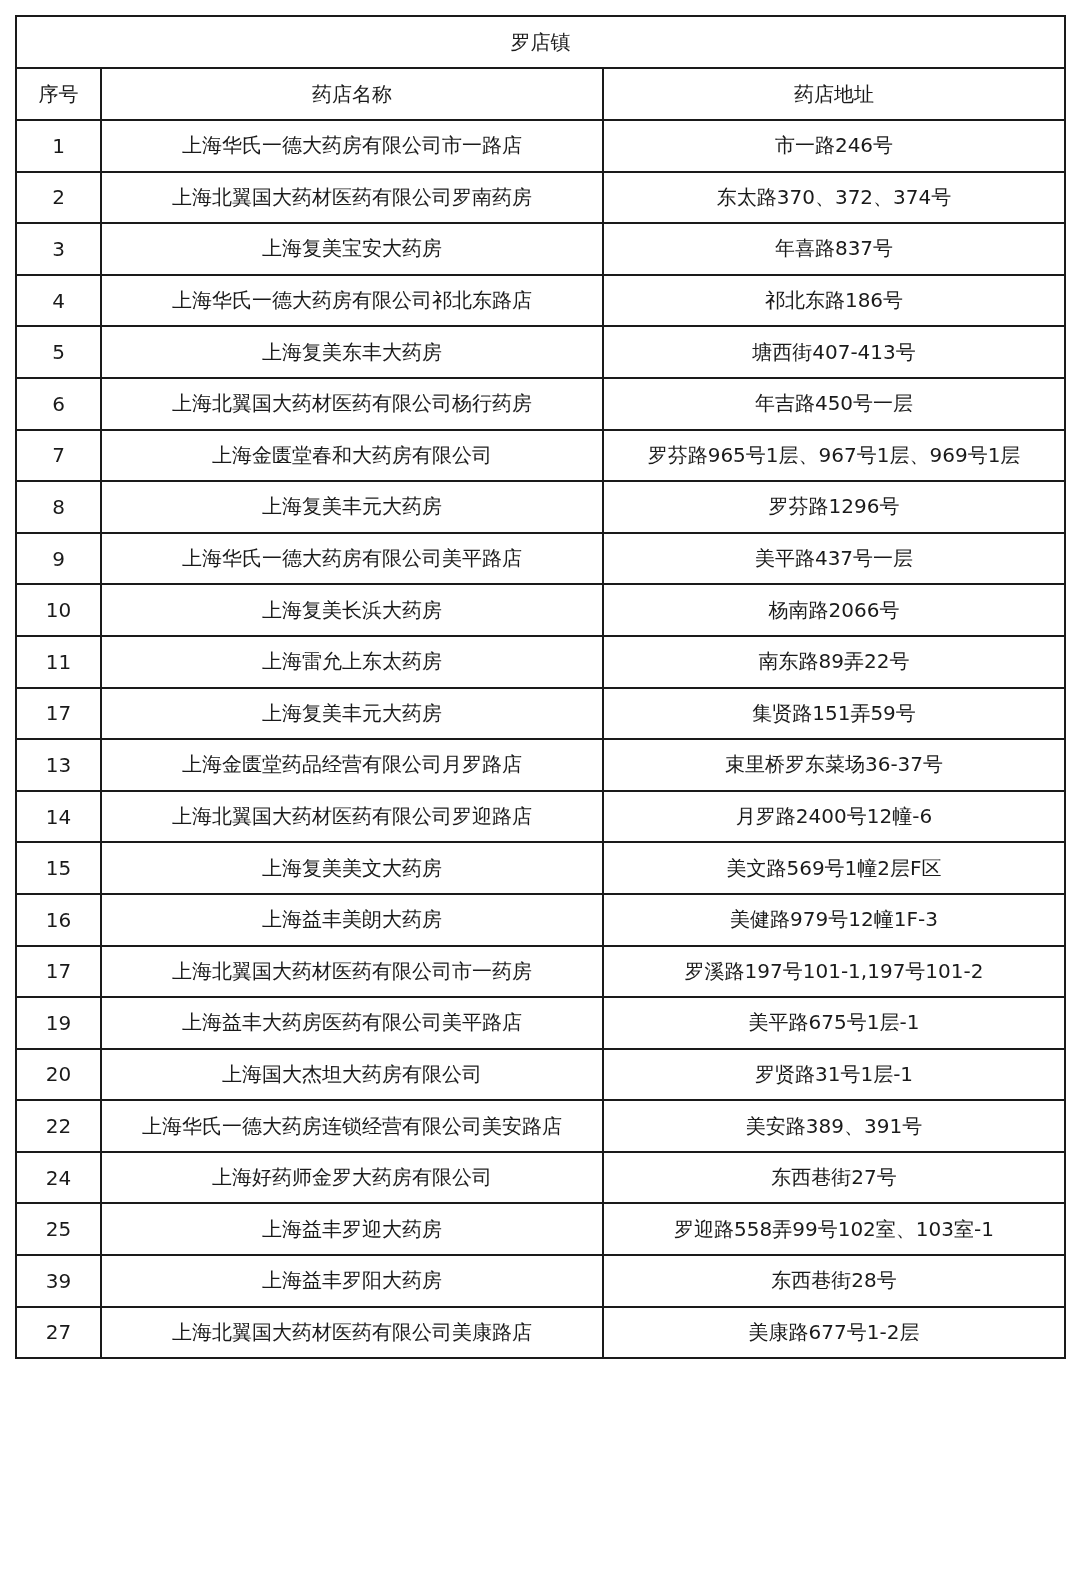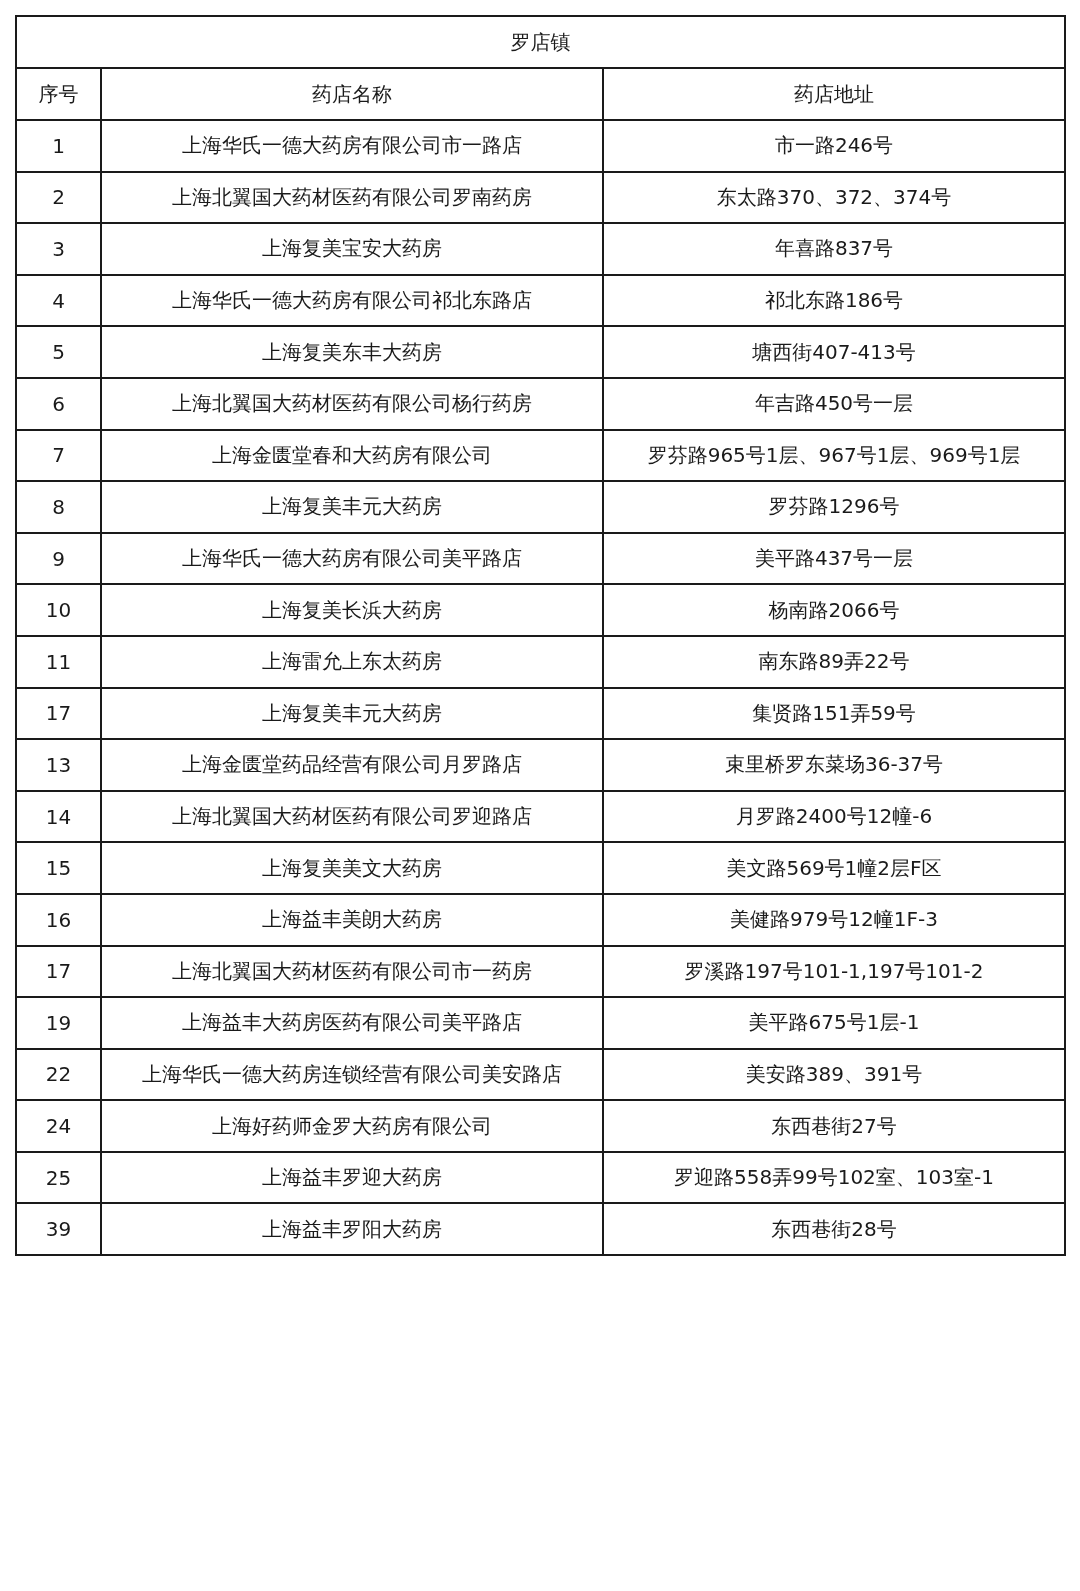--- a/index.html
+++ b/index.html
@@ -146,34 +146,44 @@
           <td>17</td>
           <td>上海北翼国大药材医药有限公司市一药房</td>
           <td>罗溪路197号101-1,197号101-2</td>
         </tr>
         <tr class="data-row">
           <td>19</td>
           <td>上海益丰大药房医药有限公司美平路店</td>
           <td>美平路675号1层-1</td>
         </tr>
         <tr class="data-row">
+          <td>20</td>
+          <td>上海国大杰坦大药房有限公司</td>
+          <td>罗贤路31号1层-1</td>
+        </tr>
+        <tr class="data-row">
           <td>22</td>
           <td>上海华氏一德大药房连锁经营有限公司美安路店</td>
           <td>美安路389、391号</td>
         </tr>
         <tr class="data-row">
           <td>24</td>
           <td>上海好药师金罗大药房有限公司</td>
           <td>东西巷街27号</td>
         </tr>
         <tr class="data-row">
           <td>25</td>
           <td>上海益丰罗迎大药房</td>
           <td>罗迎路558弄99号102室、103室-1</td>
         </tr>
         <tr class="data-row">
           <td>39</td>
           <td>上海益丰罗阳大药房</td>
           <td>东西巷街28号</td>
         </tr>
+        <tr class="data-row">
+          <td>27</td>
+          <td>上海北翼国大药材医药有限公司美康路店</td>
+          <td>美康路677号1-2层</td>
+        </tr>
       </tbody>
   </table>
 </div>
 
 </body></html>

